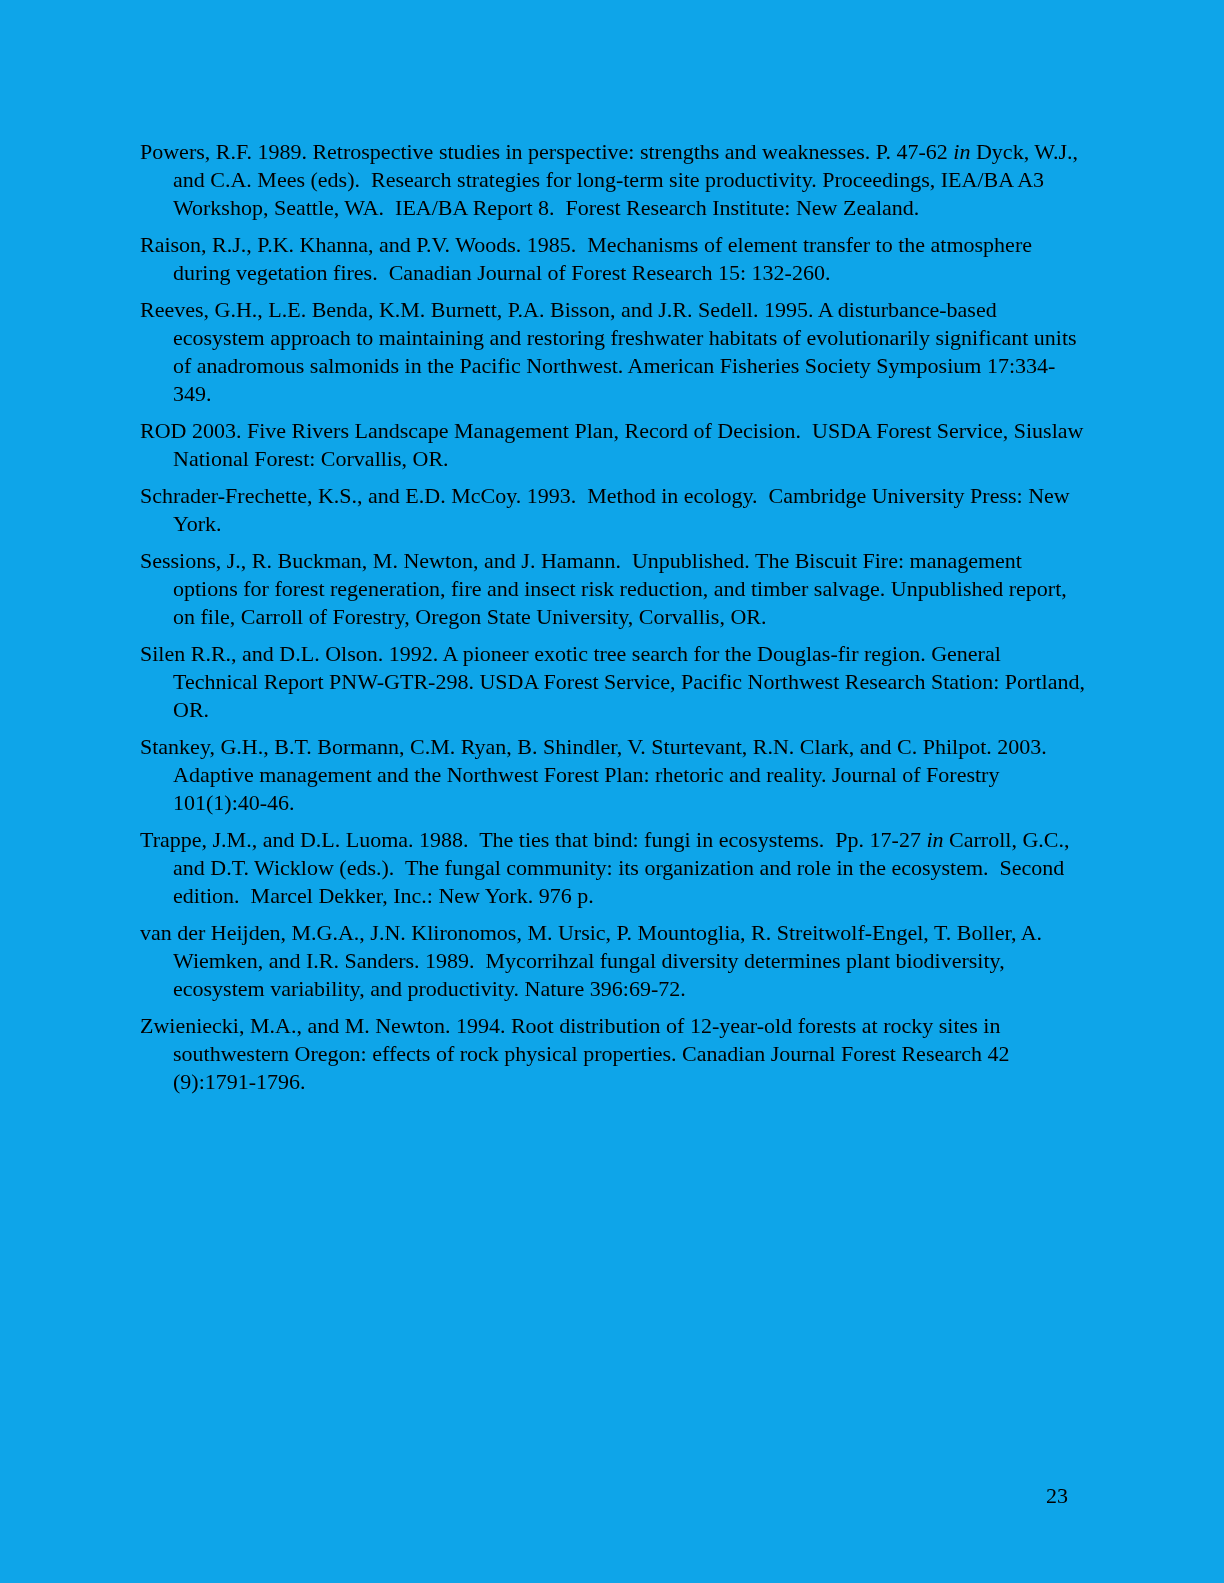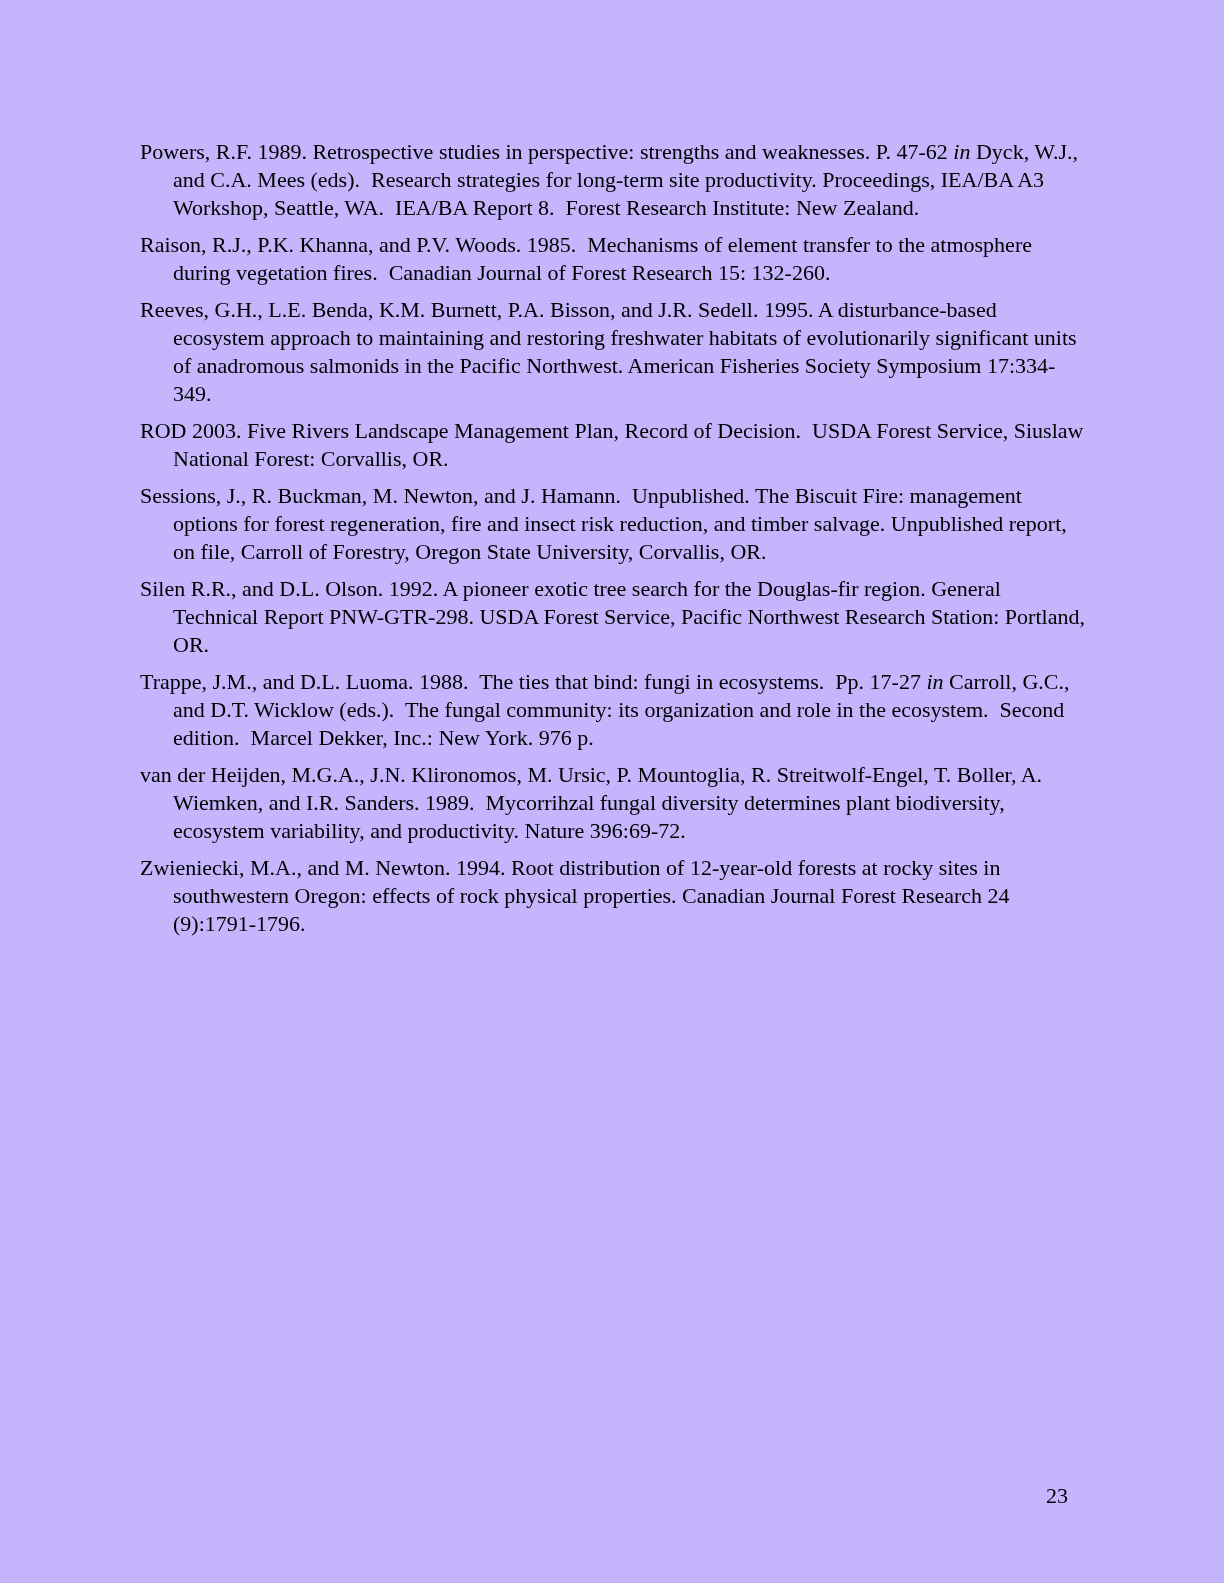--- a/index.html
+++ b/index.html
@@ -11,21 +11,21 @@
     width: 1224px;
     height: 1583px;
     position: relative;
     overflow: hidden;
     font-family: "Liberation Serif", "DejaVu Serif", serif;
     color: #000000;
   }
   .page {
     position: absolute;
     inset: 0;
-    background: #c4b5fd;
+    background: #0ea5e9;
   }
   .refs {
     position: absolute;
     left: 140px;
     top: 138px;
     width: 948px;
   }
   p.ref {
     margin: 0 0 9px 0;
     font-size: 22px;
@@ -48,20 +48,22 @@
 </style>
 </head>
 <body>
 
 <div class="page">
   <div class="refs">
       <p class="ref"><span>Powers, R.F. 1989. Retrospective studies in perspective: strengths and weaknesses. P. 47-62 </span><em>in</em><span> Dyck, W.J., and C.A. Mees (eds).  Research strategies for long-term site productivity. Proceedings, IEA/BA A3 Workshop, Seattle, WA.  IEA/BA Report 8.  Forest Research Institute: New Zealand.</span></p>
       <p class="ref"><span>Raison, R.J., P.K. Khanna, and P.V. Woods. 1985.  Mechanisms of element transfer to the atmosphere during vegetation fires.  Canadian Journal of Forest Research 15: 132-260.</span></p>
       <p class="ref"><span>Reeves, G.H., L.E. Benda, K.M. Burnett, P.A. Bisson, and J.R. Sedell. 1995. A disturbance-based ecosystem approach to maintaining and restoring freshwater habitats of evolutionarily significant units of anadromous salmonids in the Pacific Northwest. American Fisheries Society Symposium 17:334-349.</span></p>
       <p class="ref"><span>ROD 2003. Five Rivers Landscape Management Plan, Record of Decision.  USDA Forest Service, Siuslaw National Forest: Corvallis, OR.</span></p>
+      <p class="ref"><span>Schrader-Frechette, K.S., and E.D. McCoy. 1993.  Method in ecology.  Cambridge University Press: New York.</span></p>
       <p class="ref"><span>Sessions, J., R. Buckman, M. Newton, and J. Hamann.  Unpublished. The Biscuit Fire: management options for forest regeneration, fire and insect risk reduction, and timber salvage. Unpublished report, on file, Carroll of Forestry, Oregon State University, Corvallis, OR.</span></p>
       <p class="ref"><span>Silen R.R., and D.L. Olson. 1992. A pioneer exotic tree search for the Douglas-fir region. General Technical Report PNW-GTR-298. USDA Forest Service, Pacific Northwest Research Station: Portland, OR.</span></p>
+      <p class="ref"><span>Stankey, G.H., B.T. Bormann, C.M. Ryan, B. Shindler, V. Sturtevant, R.N. Clark, and C. Philpot. 2003. Adaptive management and the Northwest Forest Plan: rhetoric and reality. Journal of Forestry 101(1):40-46.</span></p>
       <p class="ref"><span>Trappe, J.M., and D.L. Luoma. 1988.  The ties that bind: fungi in ecosystems.  Pp. 17-27 </span><em>in</em><span> Carroll, G.C., and D.T. Wicklow (eds.).  The fungal community: its organization and role in the ecosystem.  Second edition.  Marcel Dekker, Inc.: New York. 976 p.</span></p>
       <p class="ref"><span>van der Heijden, M.G.A., J.N. Klironomos, M. Ursic, P. Mountoglia, R. Streitwolf-Engel, T. Boller, A. Wiemken, and I.R. Sanders. 1989.  Mycorrihzal fungal diversity determines plant biodiversity, ecosystem variability, and productivity. Nature 396:69-72.</span></p>
-      <p class="ref"><span>Zwieniecki, M.A., and M. Newton. 1994. Root distribution of 12-year-old forests at rocky sites in southwestern Oregon: effects of rock physical properties. Canadian Journal Forest Research 24 (9):1791-1796.</span></p>
+      <p class="ref"><span>Zwieniecki, M.A., and M. Newton. 1994. Root distribution of 12-year-old forests at rocky sites in southwestern Oregon: effects of rock physical properties. Canadian Journal Forest Research 42 (9):1791-1796.</span></p>
     </div>
   <div class="page-number">23</div>
 </div>
 
 </body></html>

